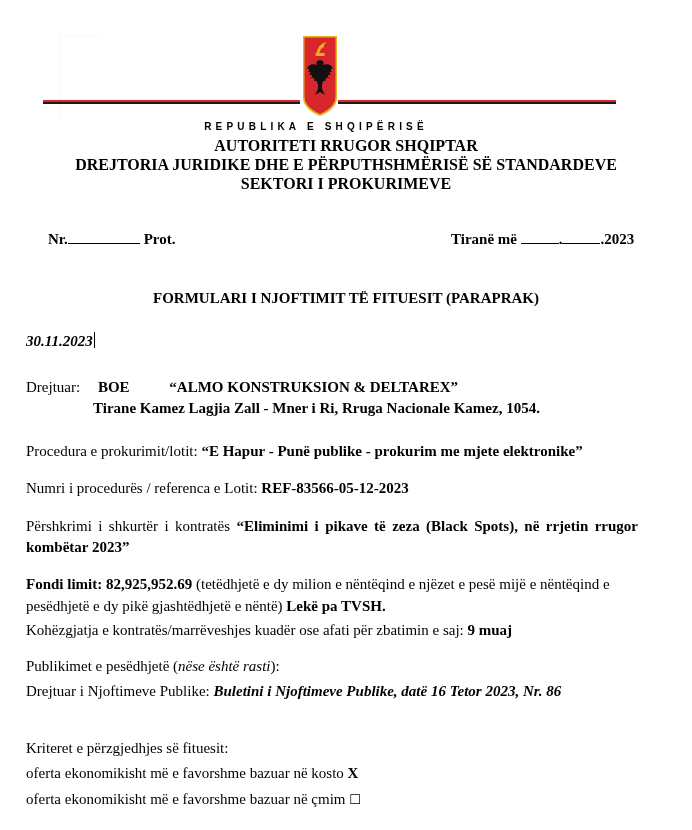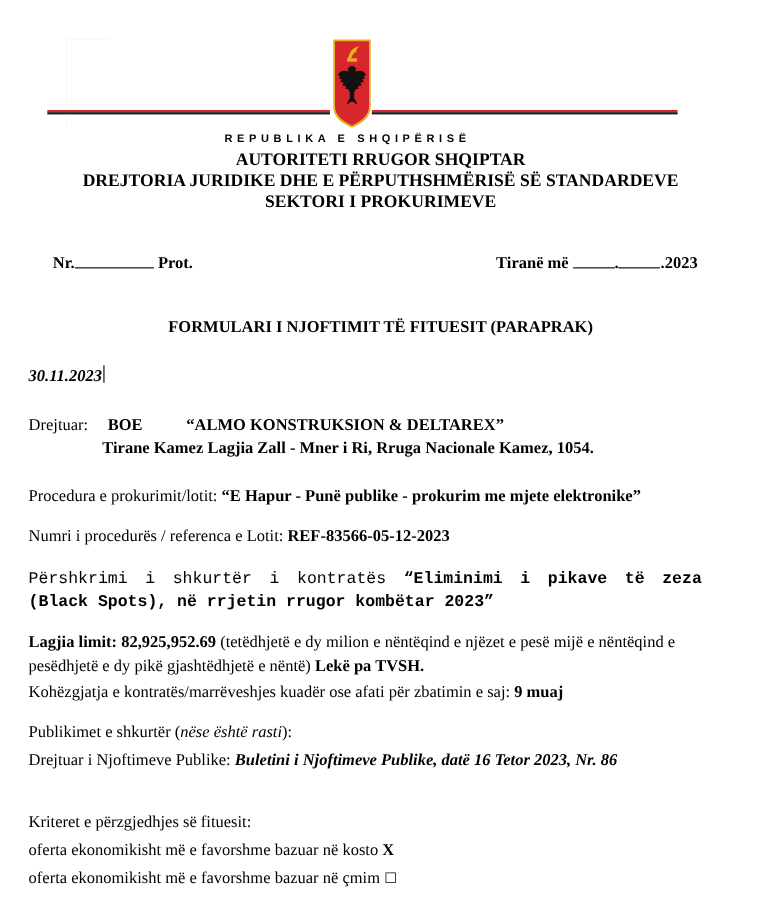--- a/index.html
+++ b/index.html
@@ -36,21 +36,21 @@
   .blank { display: inline-block; border-bottom: 1px solid #000; height: 13px; vertical-align: baseline; }
   .title {
     left: 0; width: 692px; top: 290px; text-align: center;
     font-weight: bold; font-size: 15px;
   }
   .date { left: 26px; top: 332px; font-weight: bold; font-style: italic; font-size: 15px; }
   .cursor { display: inline-block; width: 1px; height: 16px; background: #000; vertical-align: -2px; margin-left: 1px; }
   .p { left: 26px; font-size: 15px; line-height: 20px; }
   .b { font-weight: bold; }
   .i { font-style: italic; }
-  .justify { width: 612px; text-align: justify; text-align-last: left; font-family: Liberation Mono, monospace; }
+  .justify { width: 612px; text-align: justify; text-align-last: left; }
 </style>
 </head>
 <body>
 
 <div class="abs watermark"></div>
 
 <div class="abs rule rule-left">
   <div class="red"></div>
     <div class="blk"></div>
 </div>
@@ -102,29 +102,29 @@
 
 <div class="abs p" style="top:478px">
   <span>Numri i procedurës / referenca e Lotit: </span><span class="b">REF-83566-05-12-2023</span>
 </div>
 
 <div class="abs p justify" style="top:516px; line-height:21px">
   <span>Përshkrimi i shkurtër i kontratës </span><span class="b">“Eliminimi i pikave të zeza (Black Spots), në rrjetin rrugor kombëtar 2023”</span>
 </div>
 
 <div class="abs p" style="top:573px; width:640px; line-height:22px">
-  <span class="b">Lagjia limit: </span><span class="b">82,925,952.69</span><span> (tetëdhjetë e dy milion e nëntëqind e njëzet e pesë mijë e nëntëqind e pesëdhjetë e dy pikë gjashtëdhjetë e nëntë) </span><span class="b">Lekë pa TVSH.</span>
+  <span class="b">Fondi limit: </span><span class="b">82,925,952.69</span><span> (tetëdhjetë e dy milion e nëntëqind e njëzet e pesë mijë e nëntëqind e pesëdhjetë e dy pikë gjashtëdhjetë e nëntë) </span><span class="b">Lekë pa TVSH.</span>
 </div>
 
 <div class="abs p" style="top:620px">
   <span>Kohëzgjatja e kontratës/marrëveshjes kuadër ose afati për zbatimin e saj: </span><span class="b">9 muaj</span>
 </div>
 
 <div class="abs p" style="top:656px">
-  <span>Publikimet e shkurtër (</span><span class="i">nëse është rasti</span><span>):</span>
+  <span>Publikimet e pesëdhjetë (</span><span class="i">nëse është rasti</span><span>):</span>
 </div>
 
 <div class="abs p" style="top:681px">
   <span>Drejtuar i Njoftimeve Publike: </span><span class="b i">Buletini i Njoftimeve Publike, datë 16 Tetor 2023, Nr. 86</span>
 </div>
 
 <div class="abs p" style="top:738px">Kriteret e përzgjedhjes së fituesit:</div>
 
 <div class="abs p" style="top:763px">
   <span>oferta ekonomikisht më e favorshme bazuar në kosto </span><span class="b">X</span>

